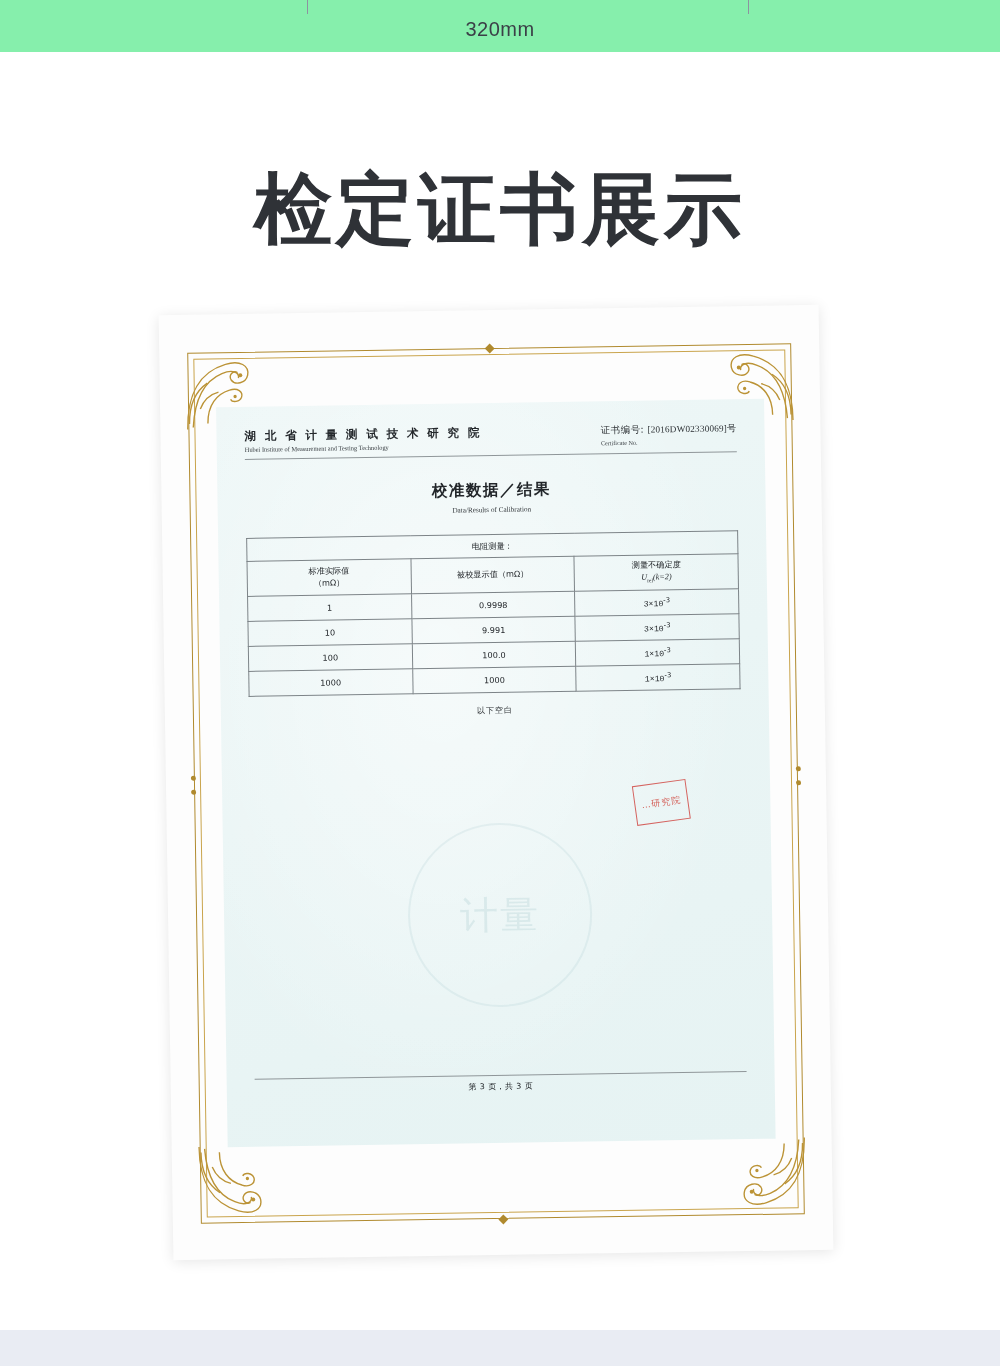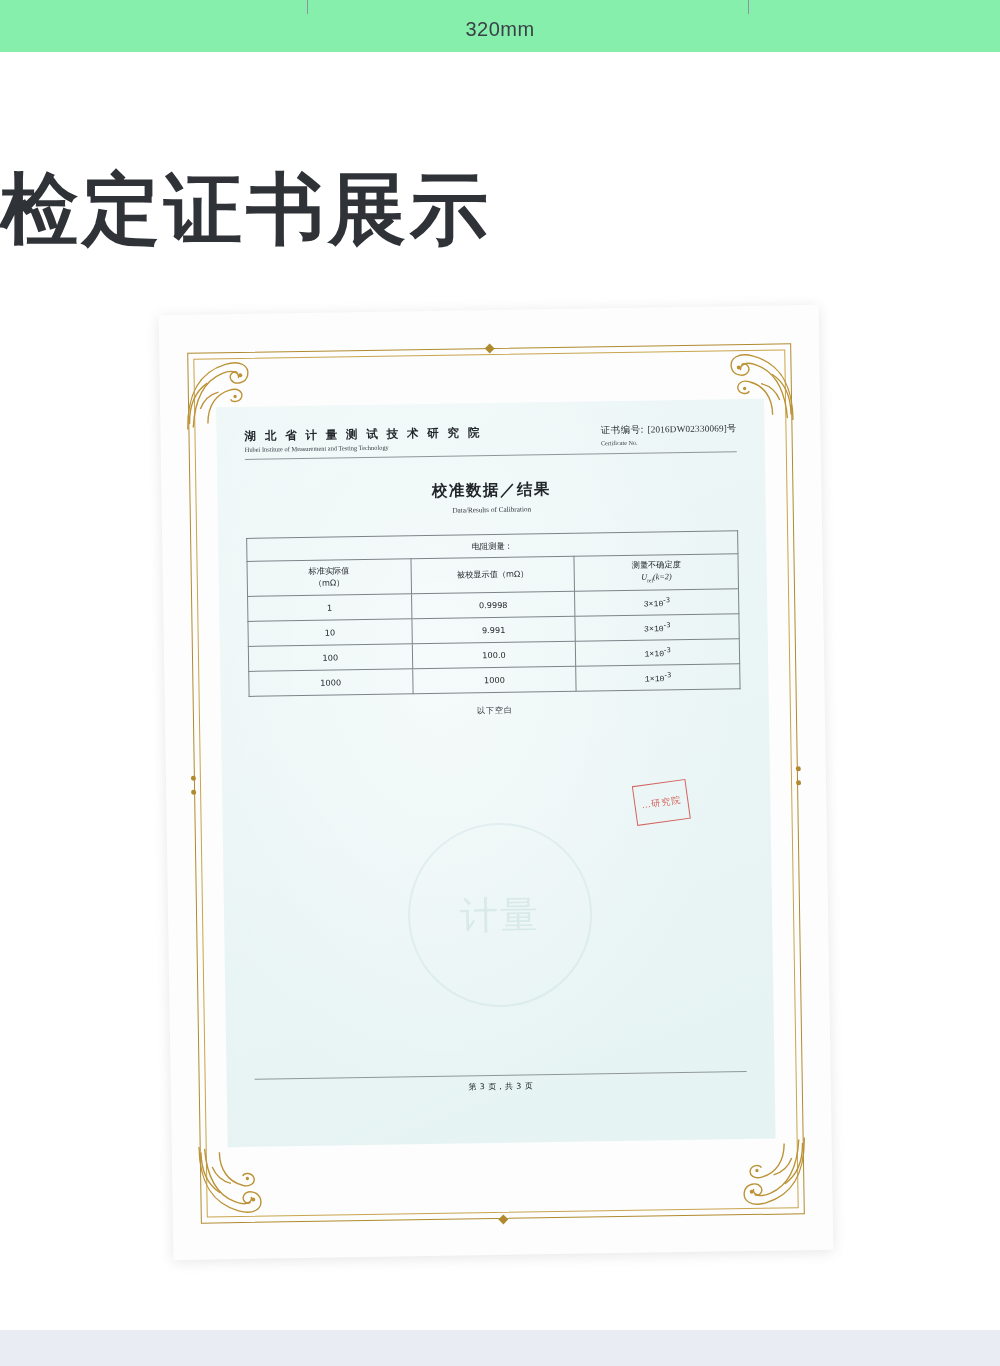--- a/index.html
+++ b/index.html
@@ -49,21 +49,21 @@
     width: 1000px;
     height: 36px;
     background: #e9ecf3;
   }
 
   
   .page-heading {
     position: absolute;
     left: 0; top: 170px;
     width: 1000px;
-    text-align: left;
+    text-align: center;
     font-size: 78px;
     font-weight: bold;
     color: #2f3237;
     letter-spacing: 4px;
     line-height: 1;
     font-family: "DejaVu Sans", "Liberation Sans", sans-serif;
   }
 
   
   .cert-shell {

